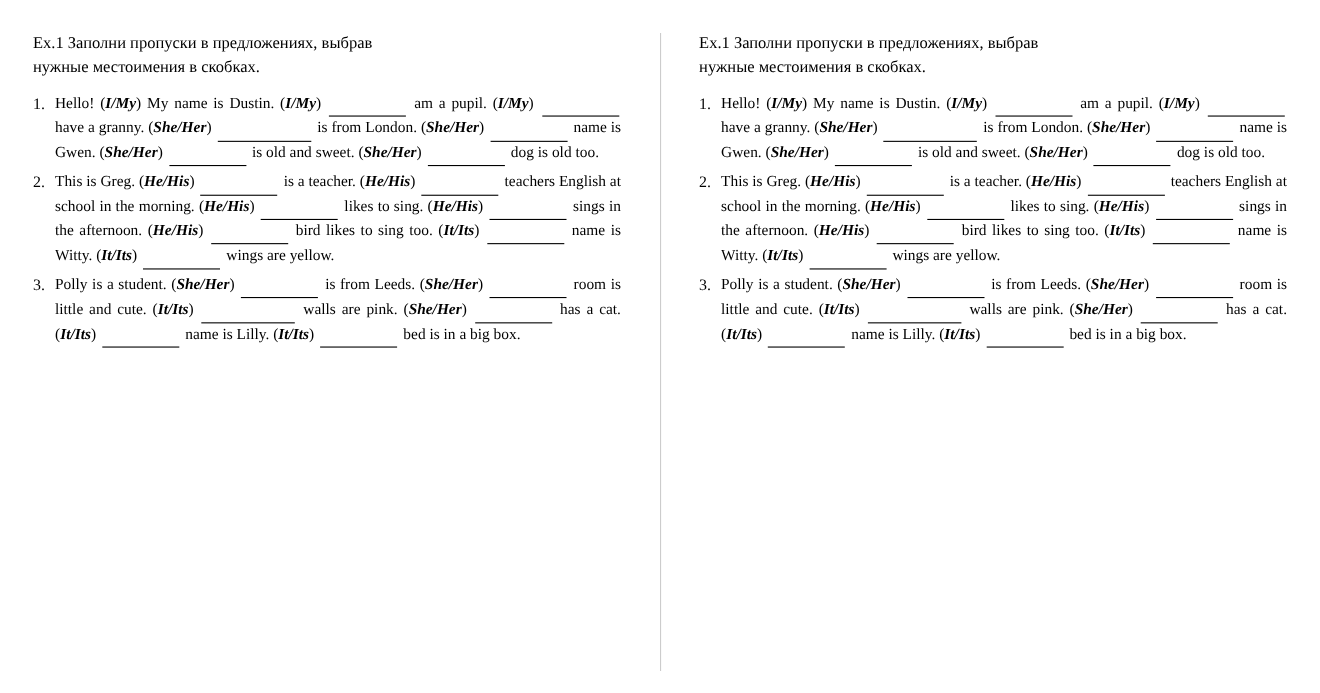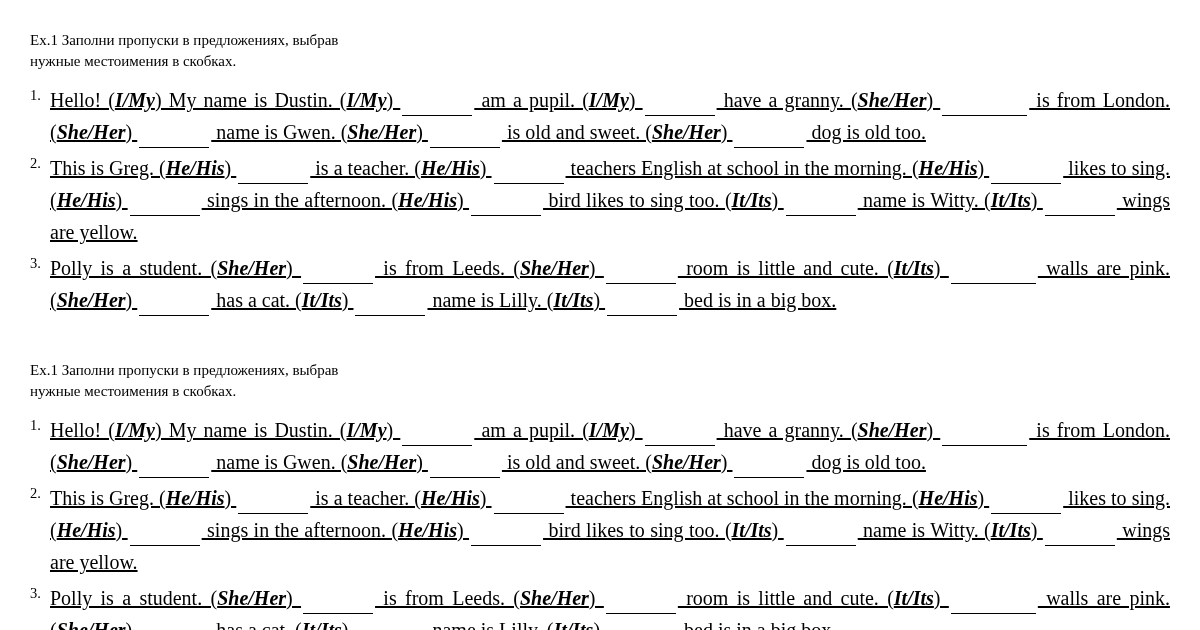--- a/index.html
+++ b/index.html
@@ -11,21 +11,21 @@
       background: #fff;
       font-family: "Times New Roman", Times, serif;
       font-size: 15px;
       color: #000;
       width: 1200px;
       height: 630px;
       overflow: hidden;
     }
     .page {
       display: flex;
-      flex-direction: column;
+      flex-direction: row;
       width: 1200px;
       height: 630px;
       padding: 30px 20px 20px 20px;
       gap: 20px;
     }
     .column {
       flex: 1;
       padding: 0 10px;
     }
     .exercise-title {
@@ -47,23 +47,22 @@
       margin-bottom: 4px;
       text-align: justify;
     }
     .item-num {
       min-width: 20px;
       font-size: 14.5px;
     }
     .text-block {
       flex: 1;
       text-align: justify;
-      font-size: 20px;
+      font-size: 14px;
       line-height: 1.6;
-      text-decoration: underline;
     }
     .blank {
       display: inline-block;
       border-bottom: 1px solid #000;
       min-width: 70px;
       height: 1em;
       vertical-align: bottom;
       margin: 0 2px;
     }
     .blank-md {

